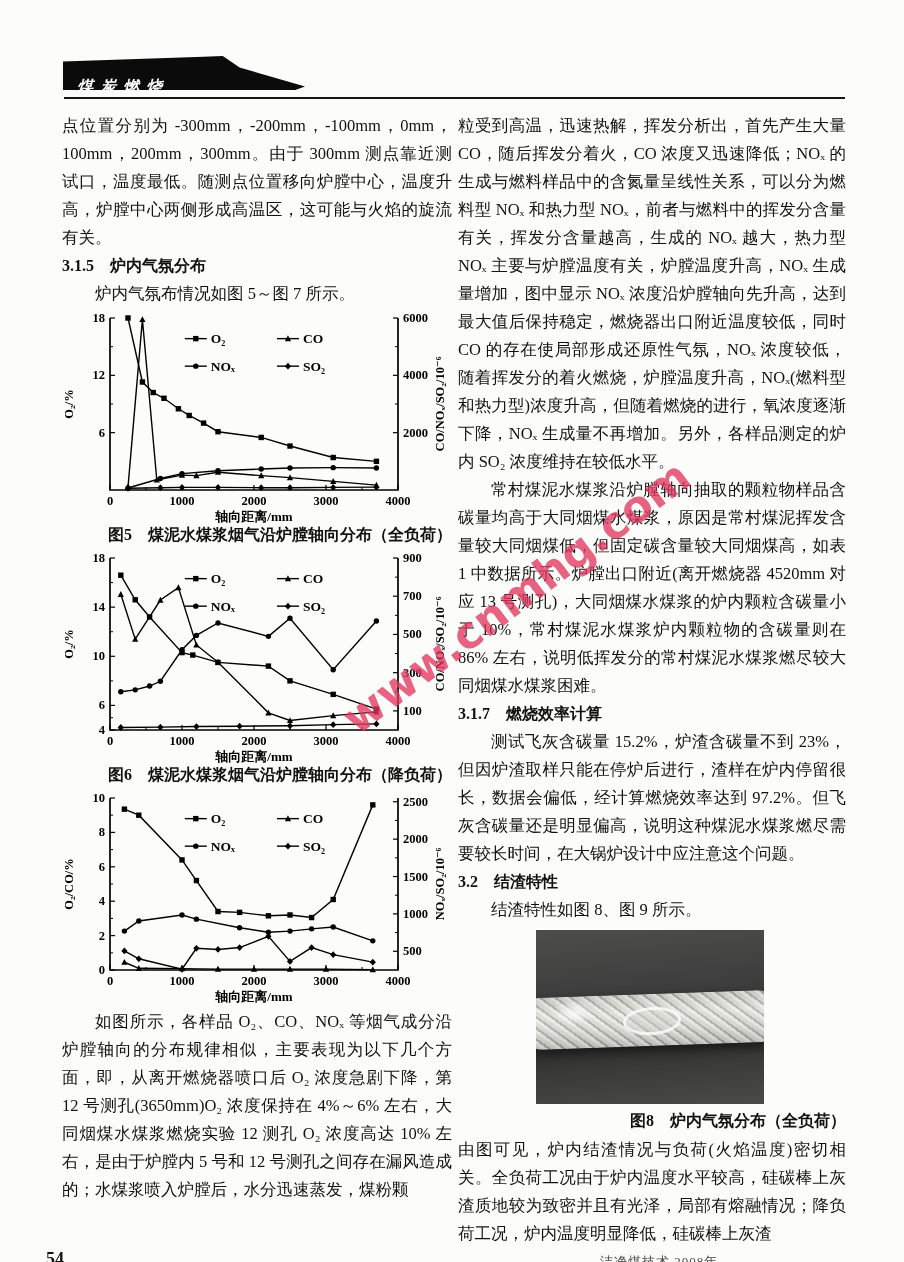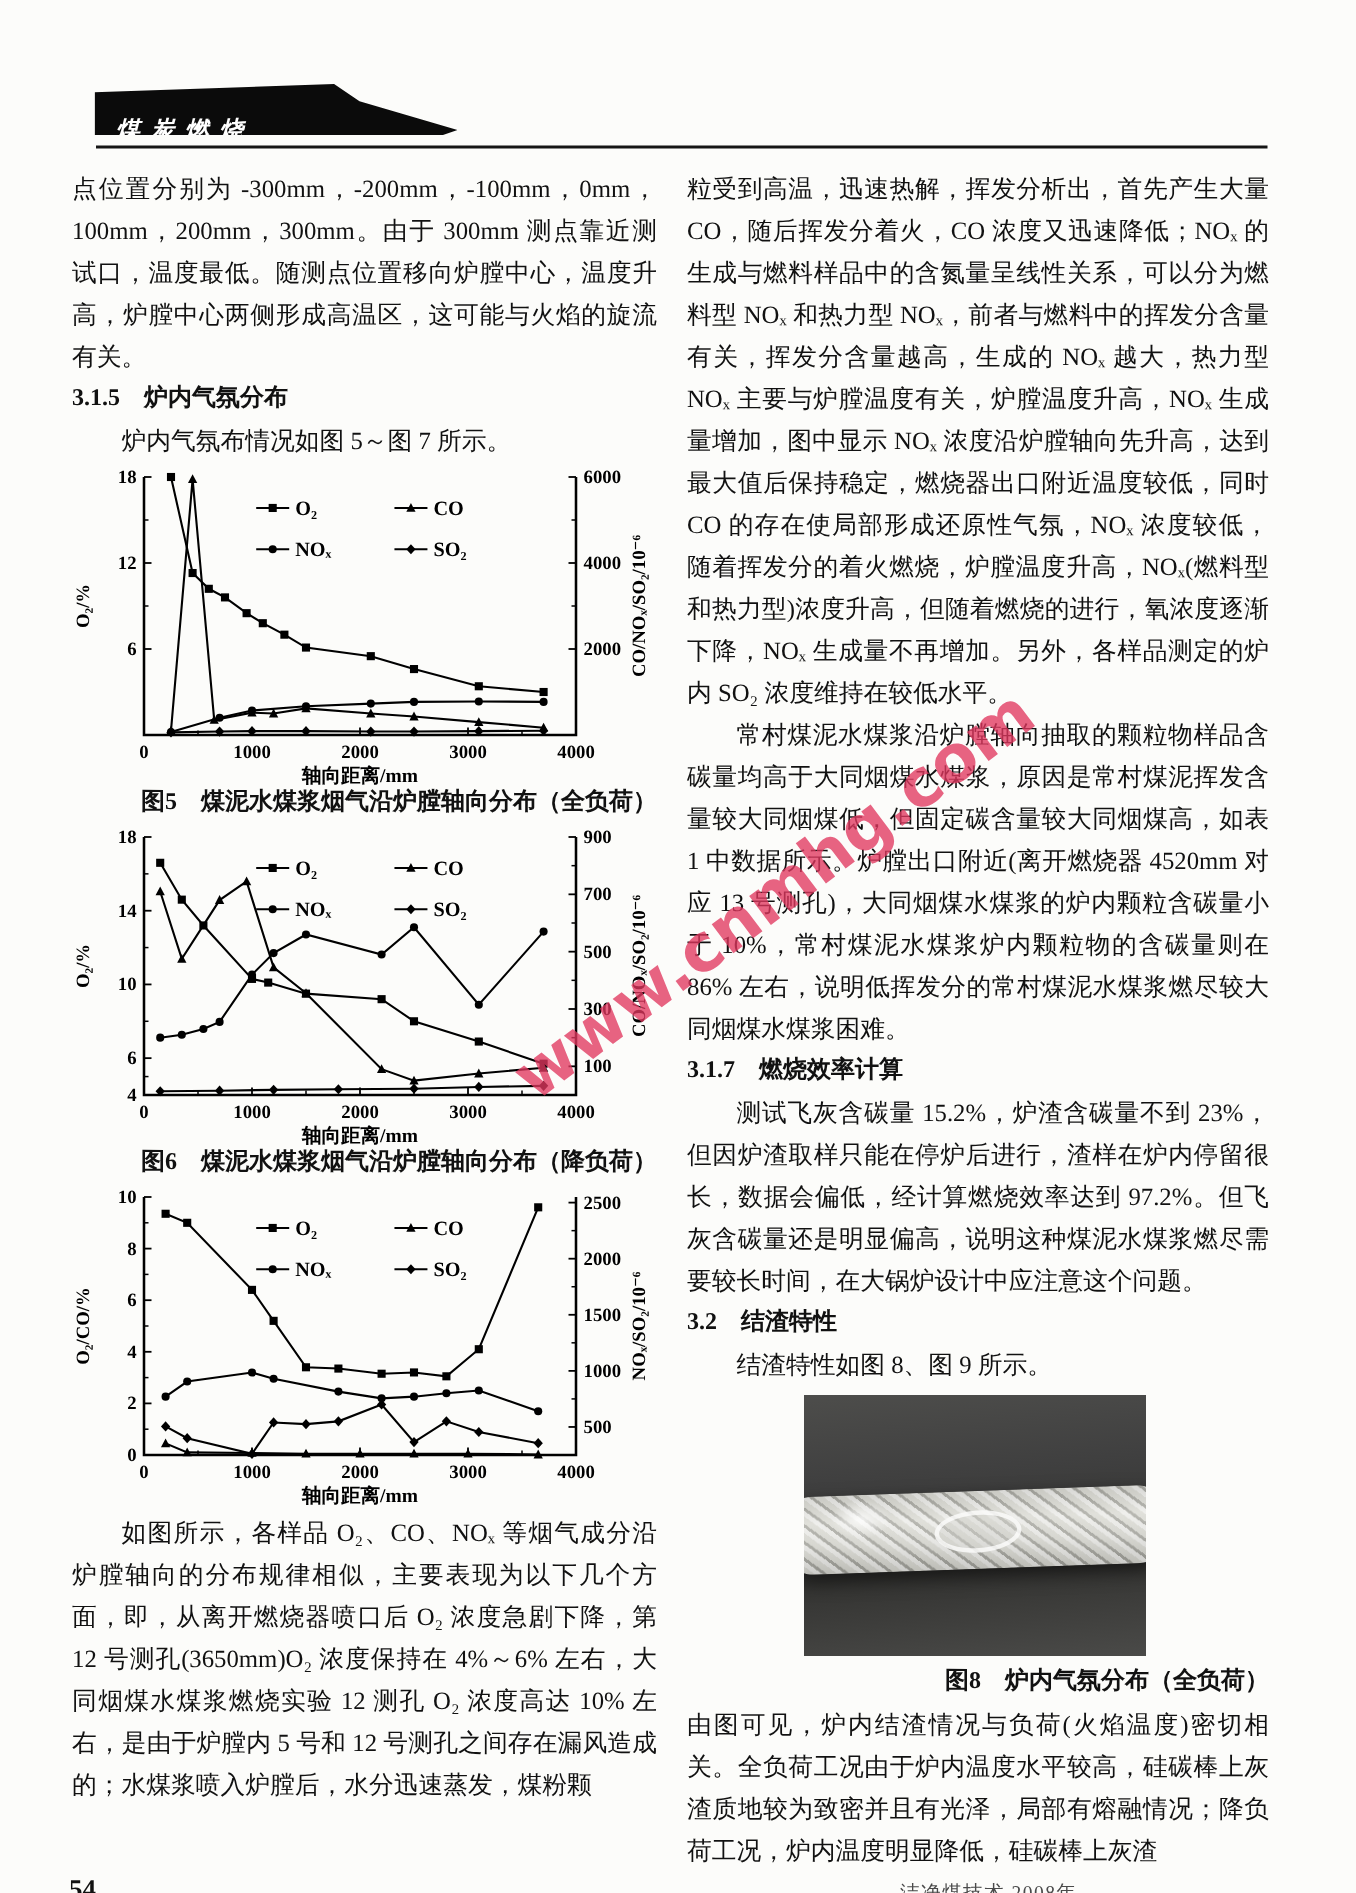--- a/index.html
+++ b/index.html
@@ -9,21 +9,21 @@
     font-family:"Liberation Serif","DejaVu Serif",serif;
   }
   
   .banner{position:absolute;left:63px;top:56px;width:242px;height:34px;background:#0b0b0b;
     clip-path:polygon(0 16%,58% 2%,66% 0,73% 34%,100% 90%,96% 100%,0 100%);}
   .banner-text{position:absolute;left:14px;top:9px;color:#fff;font-weight:bold;font-style:italic;
     font-size:16px;letter-spacing:7px;margin-top:12px;}
   .head-rule{position:absolute;left:64px;top:97px;width:781px;height:2px;background:#151515;}
   
   .col{position:absolute;top:112px;width:390px;font-size:16.5px;line-height:28px;text-align:justify;}
-  .col-left{left:48px;}
+  .col-left{left:62px;}
   .col-right{left:458px;width:388px;}
   p{margin:0;}
   .indent{text-indent:2em;}
   h4{margin:0;font-size:16px;line-height:28px;font-weight:bold;}
   
   .figure{margin:2px 0 4px 0;}
   .chart-box{width:388px;height:214px;}
   .fig-caption{text-align:right;font-weight:bold;font-size:16px;line-height:22px;margin-bottom:2px;}
   
   .photo{position:relative;width:228px;height:174px;margin:6px 0 6px 78px;overflow:hidden;

